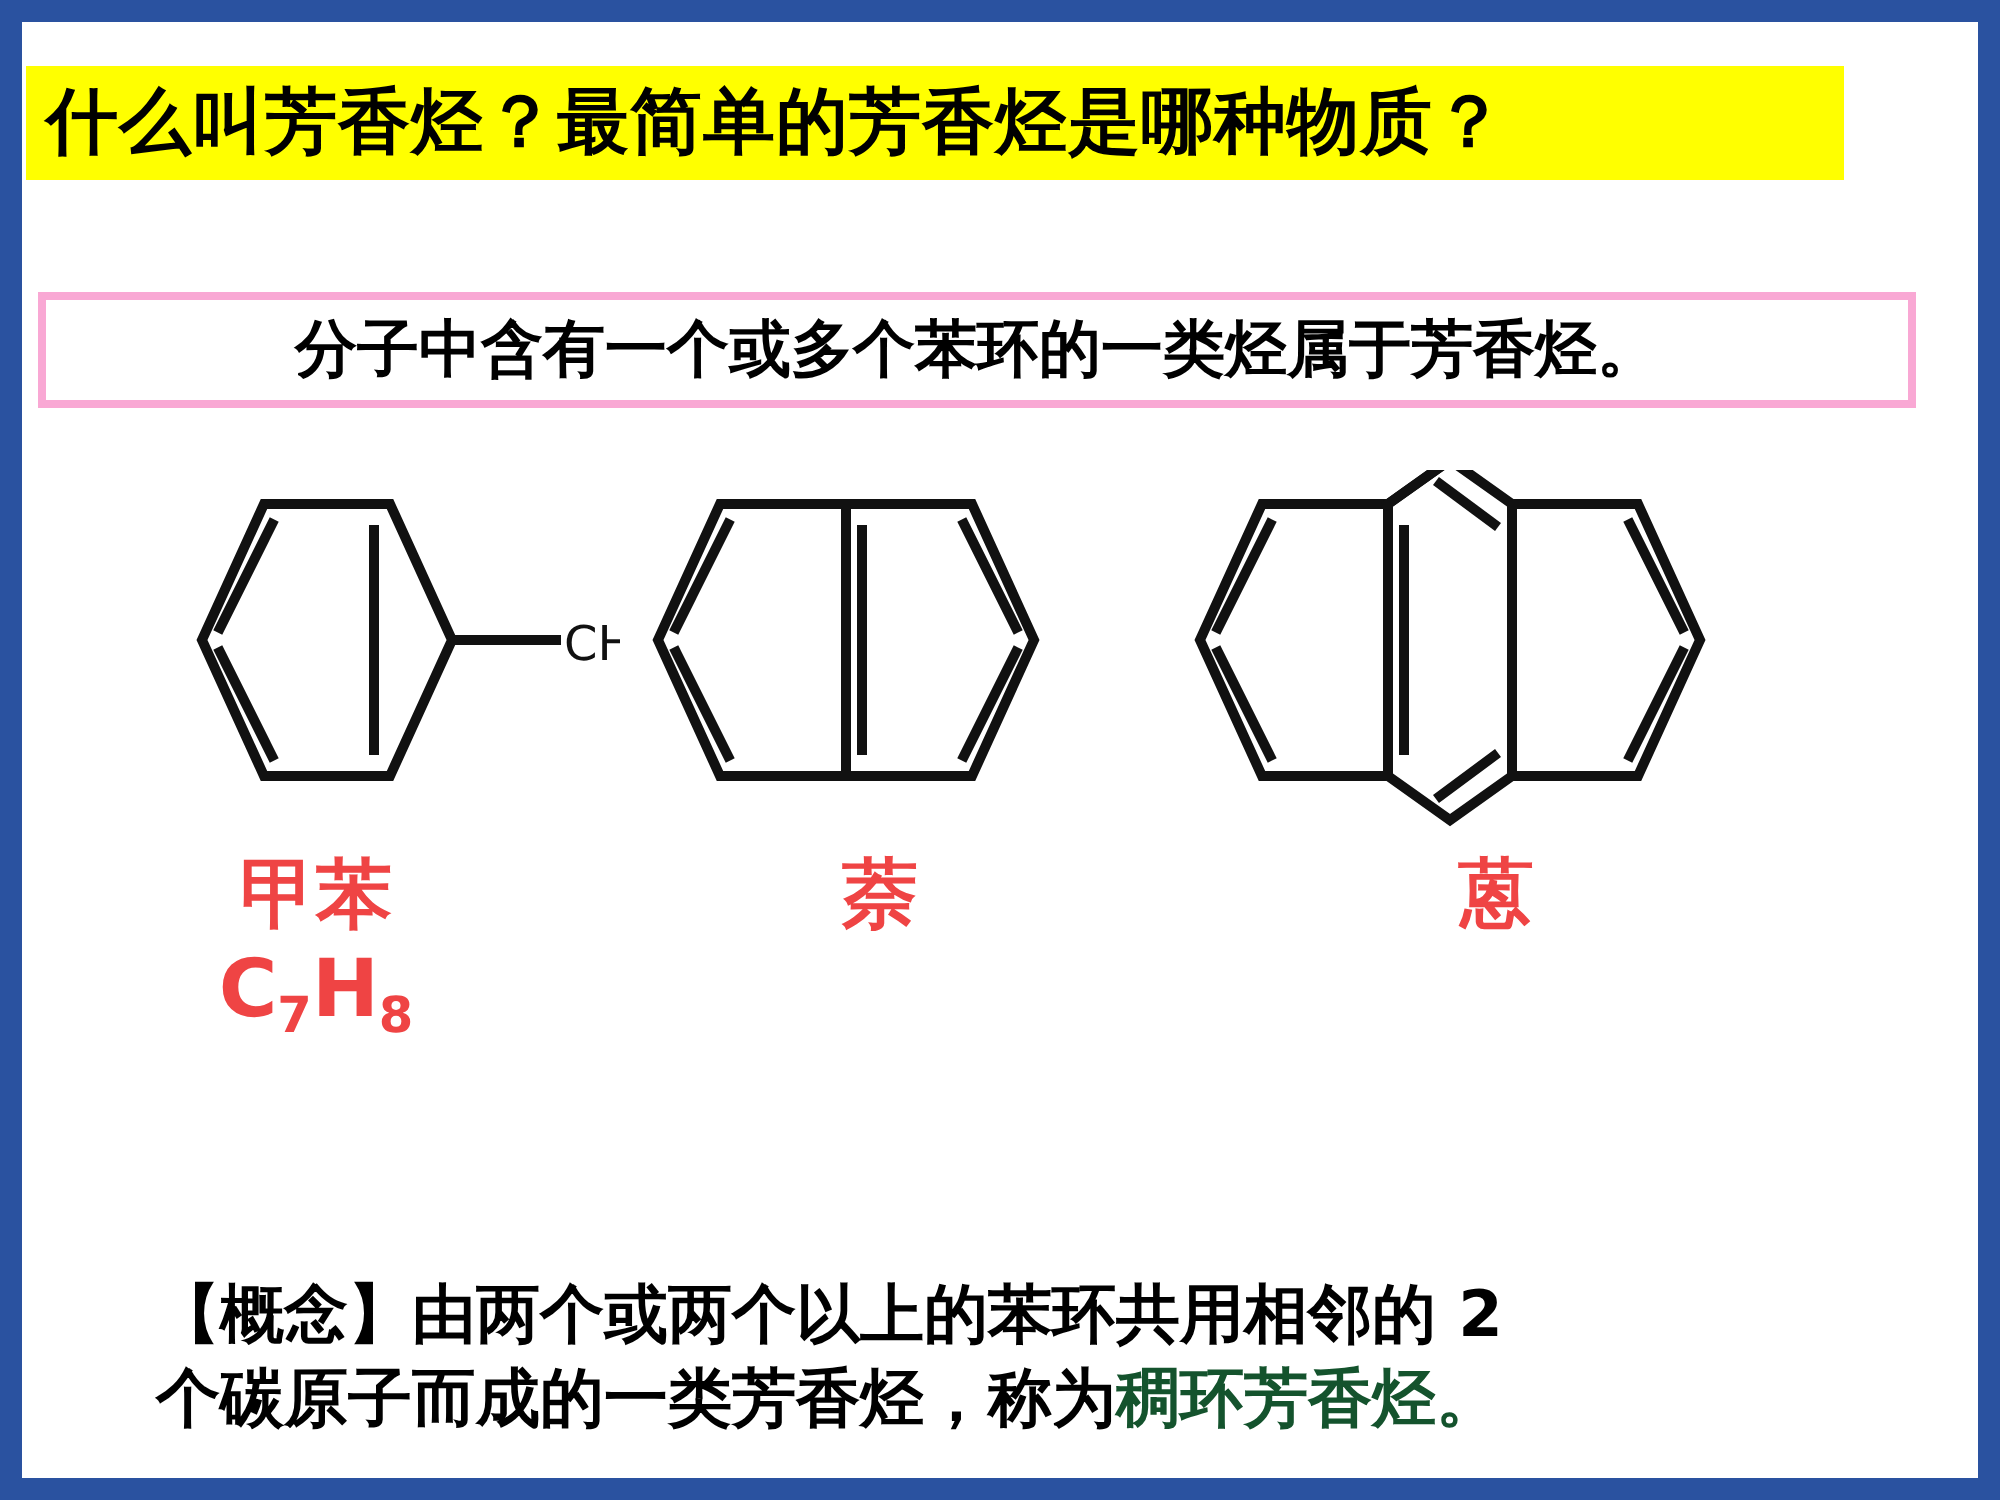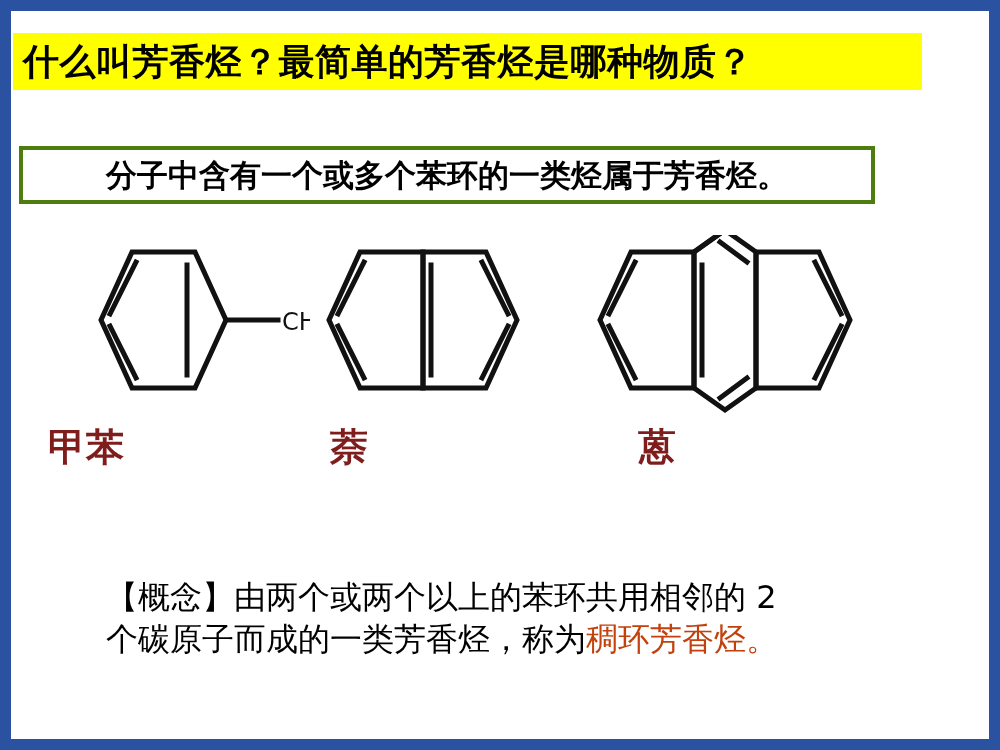--- a/index.html
+++ b/index.html
@@ -55,23 +55,23 @@
     line-height: 1;
     padding-left: 10px;
     letter-spacing: 0.5px;
     white-space: nowrap;
   }
   
   .def-box {
     position: absolute;
     left: 19px;
     top: 146px;
-    width: 856px;
+    width: 939px;
     height: 58px;
-    border: 4px solid #4d7c0f;
+    border: 4px solid #f9a8d4;
     background: #ffffff;
     box-sizing: border-box;
     display: flex;
     align-items: center;
     justify-content: center;
   }
   .def-text {
     font-size: 31px;
     font-weight: bold;
     color: #000000;
@@ -87,22 +87,22 @@
     height: 185px;
   }
   .mol {
     position: absolute;
     top: 0;
   }
   .mol svg { display: block; }
   
   .label-block {
     position: absolute;
-    text-align: left;
-    color: #7f1d1d;
+    text-align: center;
+    color: #ef4444;
   }
   .mol-name {
     font-size: 38px;
     font-weight: bold;
     line-height: 1.05;
     white-space: nowrap;
   }
   .mol-formula {
     font-size: 40px;
     font-weight: bold;
@@ -112,31 +112,30 @@
     font-family: "DejaVu Sans", "Liberation Sans", sans-serif;
   }
   .mol-formula sub {
     font-size: 0.62em;
     vertical-align: -0.32em;
   }
   
   .concept {
     position: absolute;
     left: 78px;
-    top: 576px;
+    top: 636px;
     width: 860px;
     font-size: 32px;
-    font-weight: normal;
+    font-weight: bold;
     color: #000000;
     line-height: 1.32;
     letter-spacing: 0px;
-    margin-left: 28px;
   }
   .concept .hl {
-    color: #c2410c;
+    color: #14532d;
   }
 </style>
 </head>
 <body>
 
 <div id="slide">
 
   <div class="frame-outer"></div>
   <div class="frame-inner"></div>
 
@@ -215,20 +214,23 @@
 
           <line x1="225" y1="143" x2="251" y2="91"></line>
         </g>
       </svg>
     </div>
 
   </div>
 
   <div class="label-block" style="left:48px; top:428px; width:220px;">
     <div class="mol-name">甲苯</div>
+    <div class="mol-formula">
+      <span>C</span><sub>7</sub><span>H</span><sub>8</sub>
+    </div>
   </div>
 
   <div class="label-block" style="left:330px; top:428px; width:220px;">
     <div class="mol-name">萘</div>
   </div>
 
   <div class="label-block" style="left:638px; top:428px; width:220px;">
     <div class="mol-name">蒽</div>
   </div>
 

